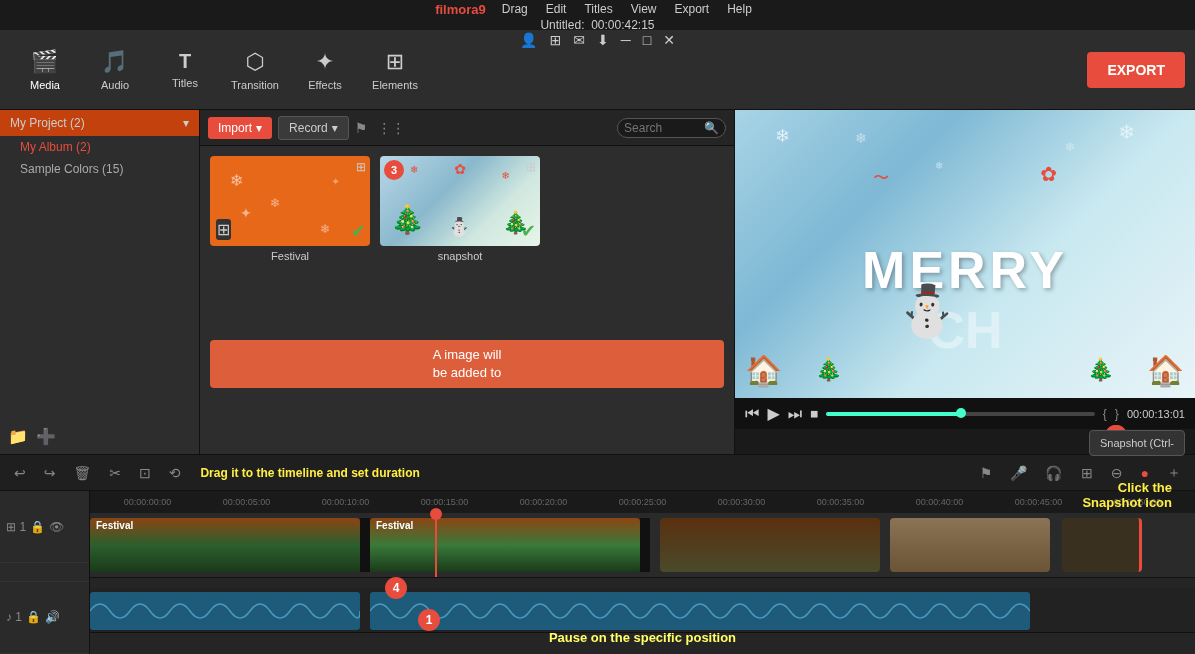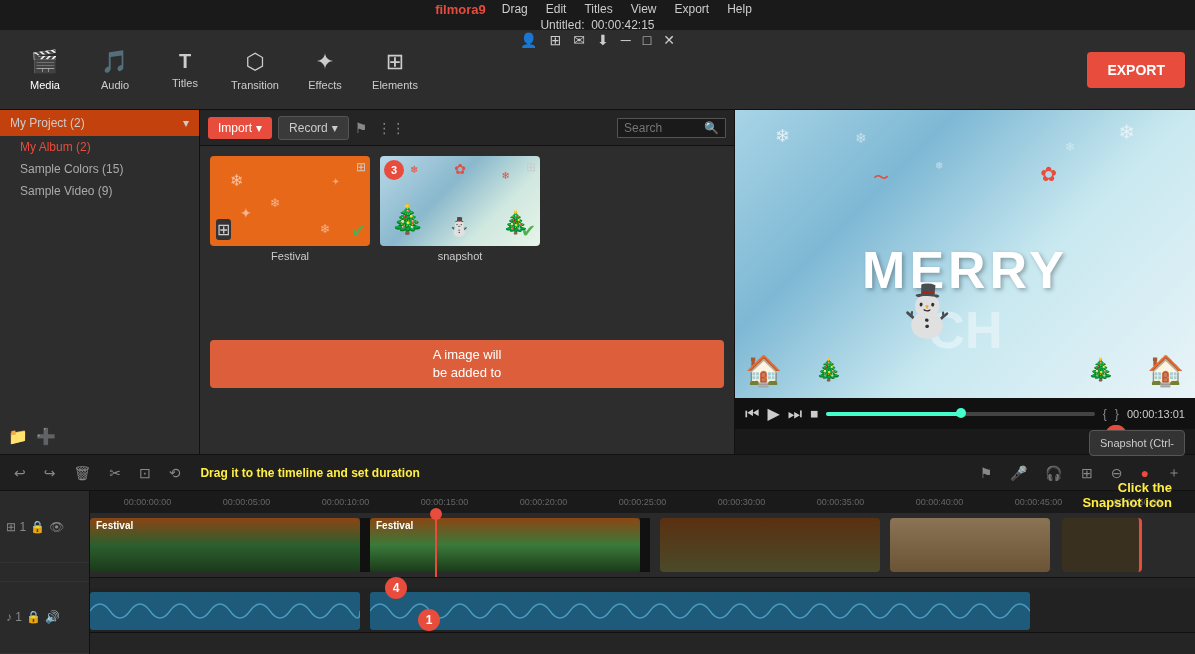--- a/index.html
+++ b/index.html
@@ -31,21 +31,21 @@
     #left-panel .panel-header span { font-size: 12px; color: #ccc; }
     #left-panel .nav-item { padding: 4px 10px; cursor: pointer; font-size: 12px; color: #aaa; }
     #left-panel .nav-item.active { color: #e74c3c; }
     #left-panel .indent { padding-left: 20px; }
 
     
     #content-panel { flex: 1; background: #2d2d2d; display: flex; flex-direction: column; border-right: 1px solid #111; }
     #content-toolbar { background: #252525; height: 36px; display: flex; align-items: center; padding: 0 8px; gap: 6px; border-bottom: 1px solid #111; }
     .import-btn { background: #e74c3c; color: white; border: none; padding: 4px 10px; border-radius: 3px; cursor: pointer; font-size: 12px; display: flex; align-items: center; gap: 4px; }
     .record-btn { background: #3a3a3a; color: #ccc; border: 1px solid #555; padding: 4px 10px; border-radius: 3px; cursor: pointer; font-size: 12px; display: flex; align-items: center; gap: 4px; }
-    .search-box { margin-left: auto; display: flex; align-items: center; background: #1a1a1a; border: 1px solid #555; border-radius: 1px; padding: 2px 6px; }
+    .search-box { margin-left: auto; display: flex; align-items: center; background: #1a1a1a; border: 1px solid #555; border-radius: 10px; padding: 2px 6px; }
     .search-box input { background: transparent; border: none; color: #ccc; font-size: 12px; outline: none; width: 80px; }
     .filter-icon { color: #888; font-size: 14px; margin-right: 4px; }
     .grid-icon { color: #888; font-size: 14px; margin-right: 4px; }
     #media-grid { display: flex; flex-wrap: wrap; padding: 10px; gap: 10px; overflow-y: auto; flex: 1; }
     .media-item { width: 160px; }
     .media-thumb { width: 160px; height: 90px; position: relative; border-radius: 4px; overflow: hidden; cursor: pointer; }
     .media-label { font-size: 11px; color: #ccc; margin-top: 4px; text-align: center; }
     .annotation-bubble { background: rgba(240,100,60,0.9); color: white; border-radius: 4px; padding: 6px 10px; font-size: 13px; line-height: 1.4; margin-top: 8px; text-align: center; }
 
     
@@ -167,21 +167,20 @@
 
 <div id="main">
 
   <div id="left-panel">
     <div class="panel-header">
       <span>My Project (2)</span>
       <span style="color:#ccc;">▾</span>
     </div>
     <div class="nav-item indent active">My Album (2)</div>
     <div class="nav-item indent">Sample Colors (15)</div>
-    <div class="nav-item indent">Sample Video (9)</div>
     <div style="flex:1;"></div>
     <div style="display:flex; gap:8px; padding:8px;">
       <span style="color:#888; font-size:16px;">📁</span>
       <span style="color:#888; font-size:16px;">➕</span>
     </div>
   </div>
 
   <div id="content-panel">
     <div id="content-toolbar">
       <button class="import-btn">
@@ -402,15 +401,18 @@
 
         <div style="position:absolute;bottom:2px;left:328px;z-index:15;">
           <span class="step-circle">1</span>
         </div>
 
         <div style="position:absolute;top:64px;left:295px;z-index:15;">
           <span class="step-circle">4</span>
         </div>
       </div>
 
+      <div style="position:relative;height:20px;">
+        <div class="pause-annotation">Pause on the specific position</div>
+      </div>
     </div>
   </div>
 </div>
 
 </body></html>

